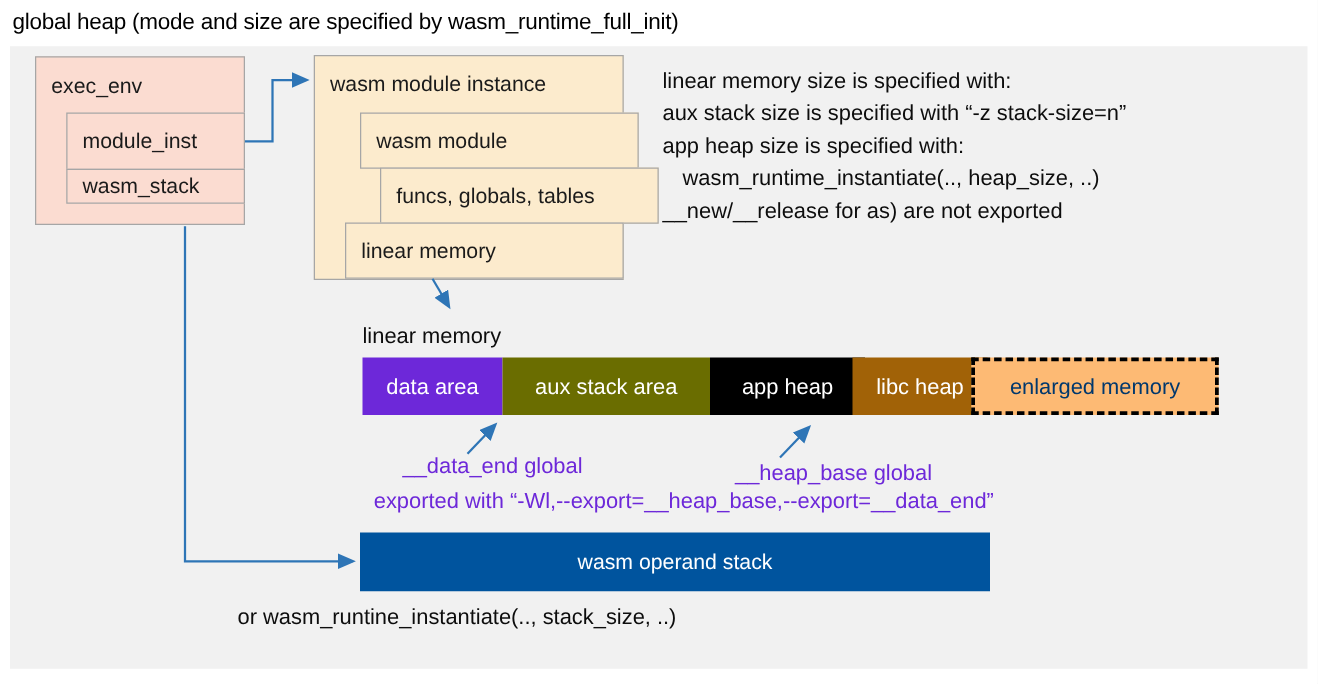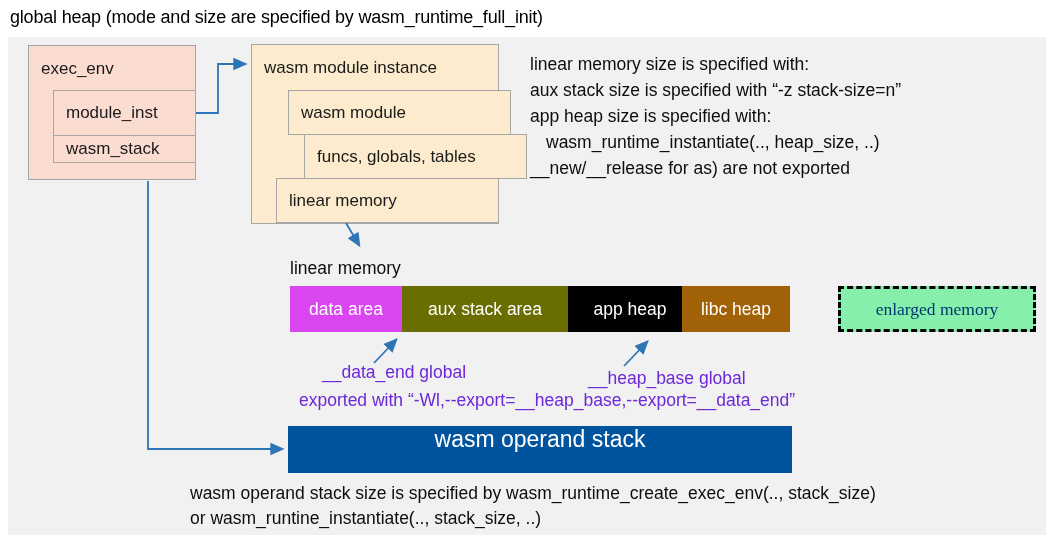--- a/index.html
+++ b/index.html
@@ -58,46 +58,45 @@
     font-size: 17.5px; color: #0d0d0d;
   }
   .bar-seg {
     position: absolute;
     top: 286px; height: 46px;
     display: flex; align-items: center; justify-content: center;
     font-size: 17.5px;
     color: #ffffff;
     white-space: nowrap;
   }
-  .seg-data { left: 290px; width: 112px; background: #d946ef; }
+  .seg-data { left: 290px; width: 112px; background: #6d28d9; }
   .seg-aux  { left: 402px; width: 166px; background: #6a6d00; }
   .seg-app  { left: 568px; width: 124px; background: #000000; }
   .seg-libc { left: 682px; width: 108px; background: #a16207; }
   .seg-enl  {
-    left: 838px; width: 198px;
-    background: #86efac;
+    left: 777px; width: 198px;
+    background: #fdba74;
     border: 3px dashed #000000;
     color: #00386d;
-    font-family: Liberation Serif, serif;
   }
 
   
   .anno { font-size: 17.5px; color: #6d28d9; white-space: nowrap; }
   .anno-dataend  { left: 322px; top: 362px; }
   .anno-heapbase { left: 588px; top: 368px; }
   .anno-export   { left: 299px; top: 390px; }
 
   
   .operand {
     left: 288px; top: 426px;
     width: 504px; height: 47px;
     background: #00549e;
     color: #fff;
-    display: flex; align-items: flex-start; justify-content: center;
-    font-size: 23px;
+    display: flex; align-items: center; justify-content: center;
+    font-size: 17px;
   }
 
   
   .bottomnote {
     left: 190px; top: 481px;
     font-size: 17.5px;
     line-height: 25px;
     color: #0d0d0d;
     white-space: nowrap;
   }
@@ -166,21 +165,20 @@
 
 <div class="abs anno anno-dataend">__data_end global</div>
 <div class="abs anno anno-heapbase">__heap_base global</div>
 <div class="abs anno anno-export">exported with “-Wl,--export=__heap_base,--export=__data_end”</div>
 
 <div class="abs operand">
   <span>wasm operand stack</span>
 </div>
 
 <div class="abs bottomnote">
-  <div>wasm operand stack size is specified by wasm_runtime_create_exec_env(.., stack_size)</div>
   <div>or wasm_runtine_instantiate(.., stack_size, ..)</div>
 </div>
 
 <svg class="arrows">
   <defs>
     <marker id="ah" markerWidth="9" markerHeight="8" refX="6.5" refY="3.5" orient="auto">
       <path d="M0,0 L8,3.5 L0,7 z" fill="#2e75b6"></path>
     </marker>
   </defs>
   <polyline points="196,113 218,113 218,64 245,64" fill="none" stroke="#2e75b6" stroke-width="1.8" marker-end="url(#ah)"></polyline>

